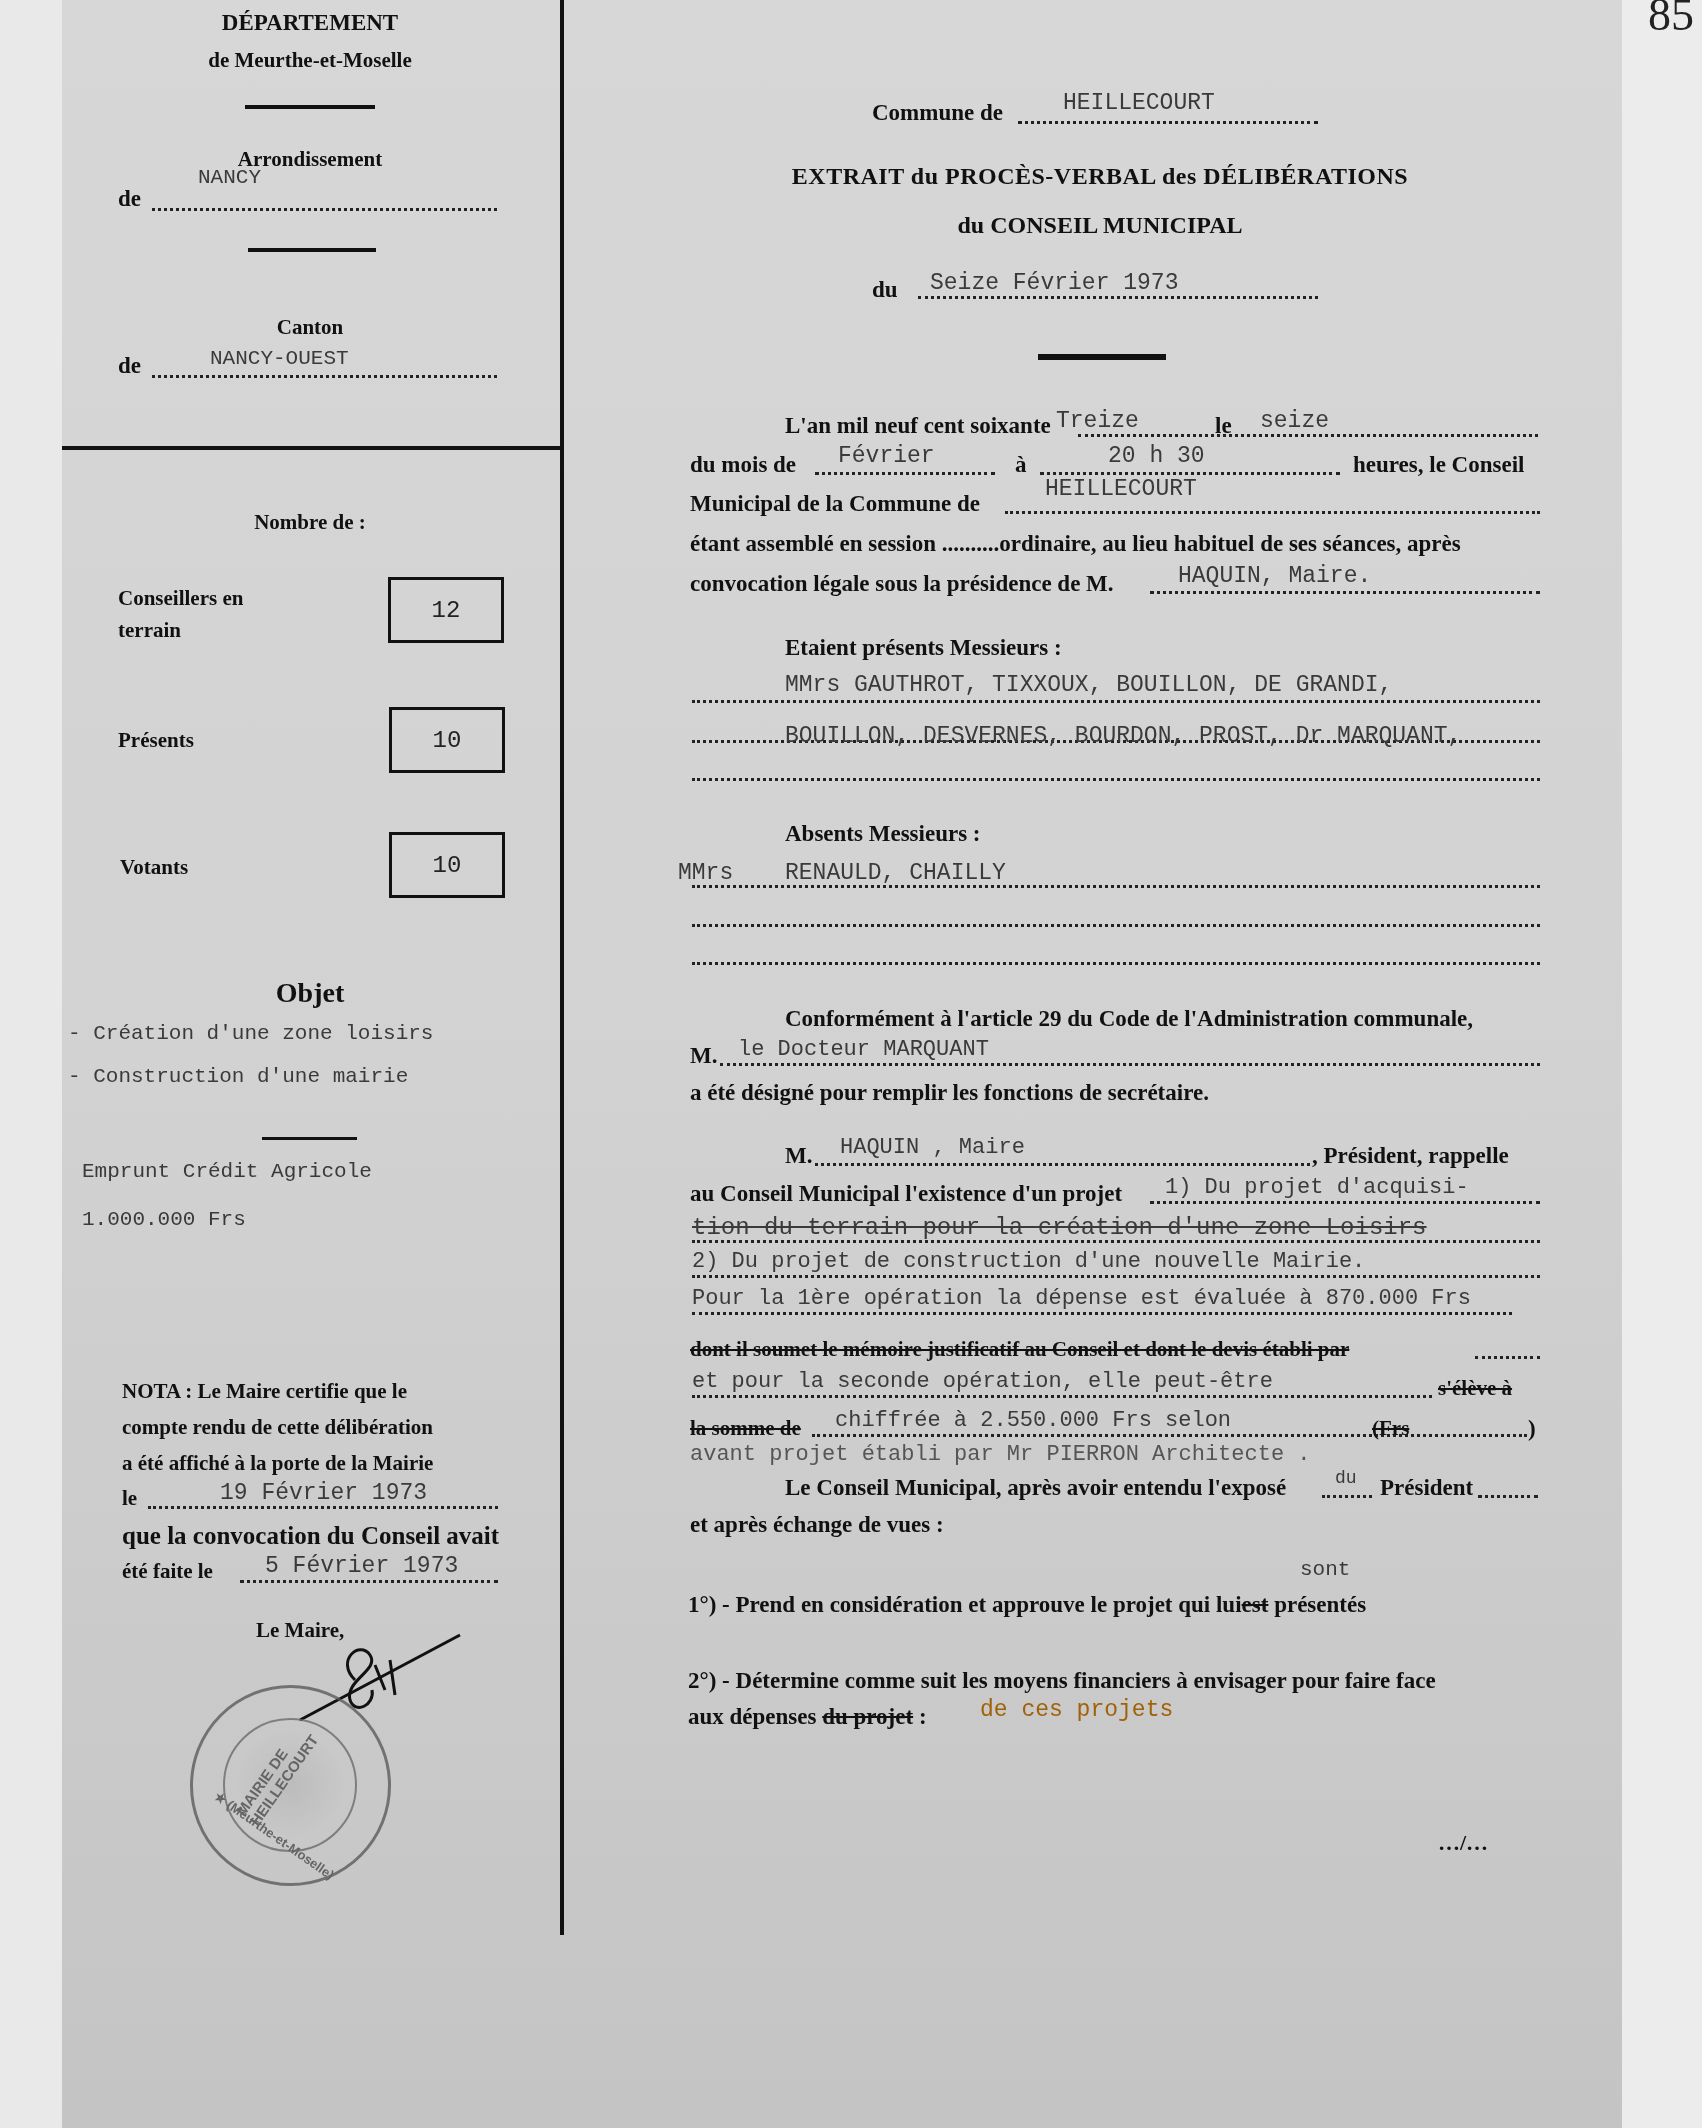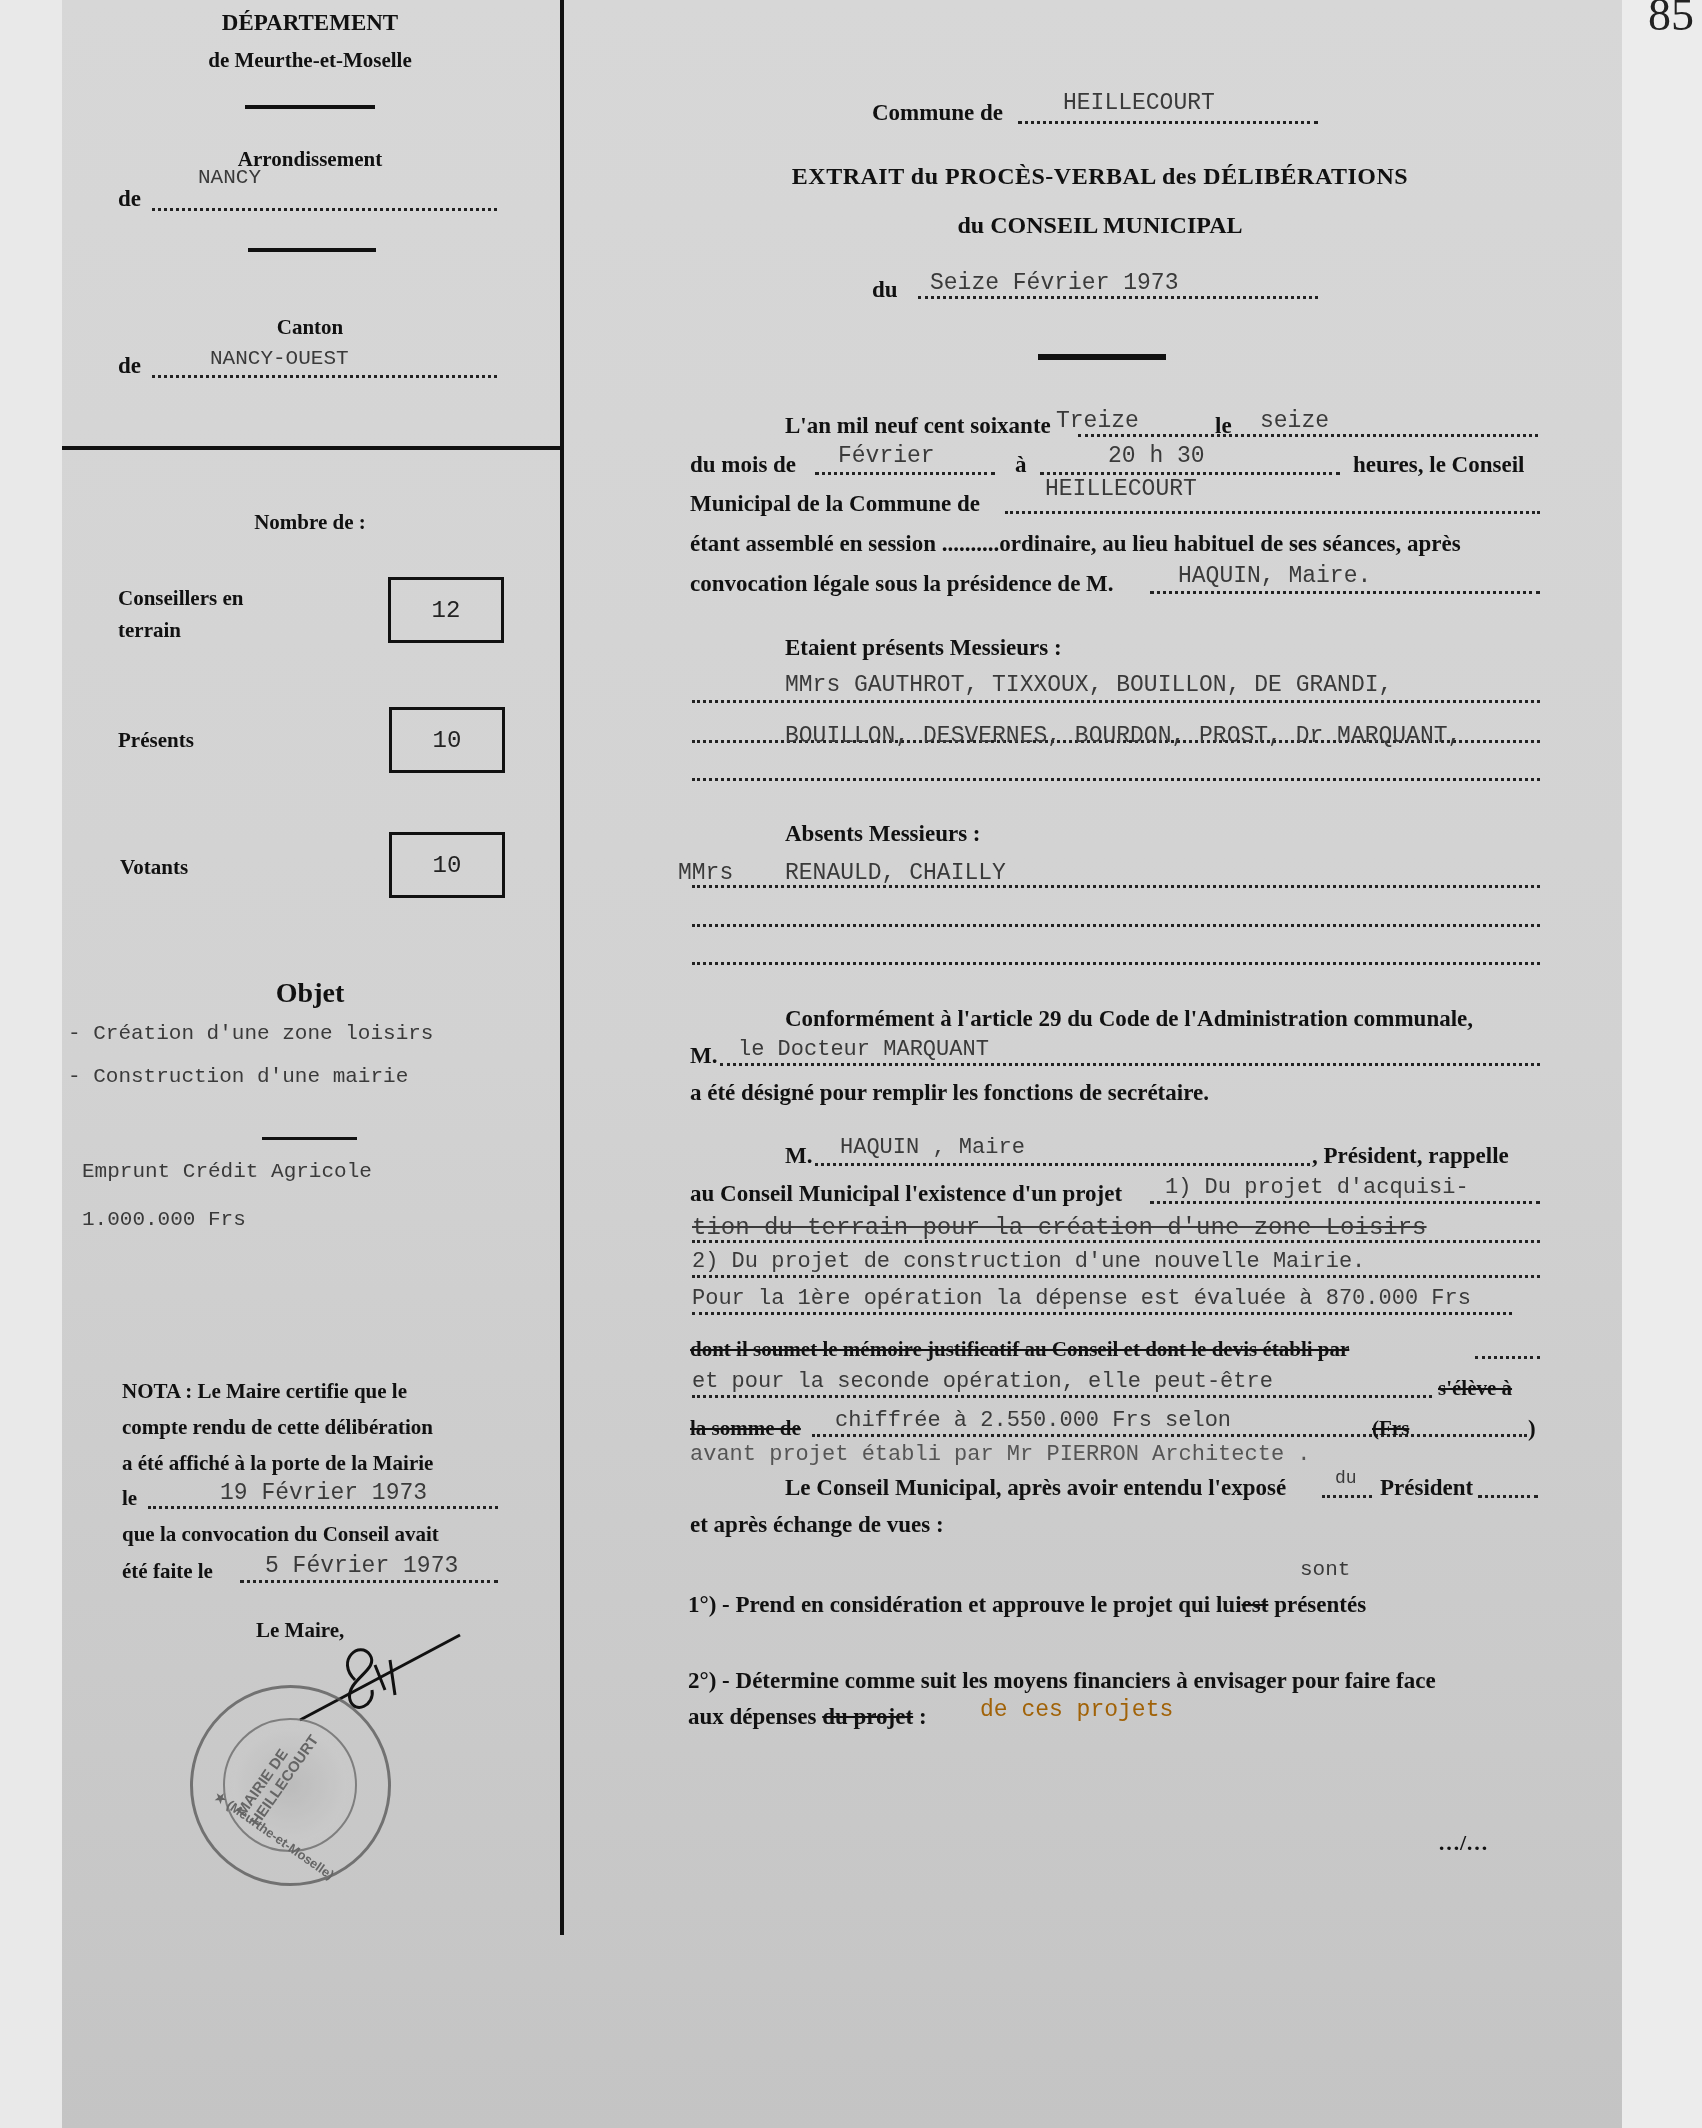--- a/index.html
+++ b/index.html
@@ -94,21 +94,21 @@
 <div class="type" style="left:82px;top:1208px;font-size:21px;">1.000.000 Frs</div>
 
 <div class="t b" style="left:122px;top:1373px;font-size:21px;line-height:36px;">
   <div>NOTA : Le Maire certifie que le</div>
   <div>compte rendu de cette délibération</div>
   <div>a été affiché à la porte de la Mairie</div>
 </div>
 <div class="t b" style="left:122px;top:1486px;font-size:21px;">le</div>
 <div class="dots" style="left:148px;top:1506px;width:350px;"></div>
 <div class="type" style="left:220px;top:1480px;font-size:23px;">19 Février 1973</div>
-<div class="t b" style="left:122px;top:1522px;font-size:21px;">que la convocation du Conseil avait</div>
+<div class="t b" style="left:122px;top:1522px;font-size:25px;">que la convocation du Conseil avait</div>
 <div class="t b" style="left:122px;top:1559px;font-size:21px;">été faite le</div>
 <div class="dots" style="left:240px;top:1580px;width:258px;"></div>
 <div class="type" style="left:265px;top:1553px;font-size:23px;">5 Février 1973</div>
 
 <div class="t b" style="left:256px;top:1618px;font-size:21px;">Le Maire,</div>
 <svg style="position:absolute;left:290px;top:1620px;" width="180" height="120">
   <path d="M10 100 L170 15" stroke="#111" stroke-width="3" fill="none"></path>
   <path d="M65 60 C45 40 70 20 80 35 C90 50 55 60 60 80 C65 95 85 85 82 70 M85 45 L95 70 M100 40 L105 75" stroke="#111" stroke-width="3" fill="none"></path>
 </svg>
 <div class="stamp">

